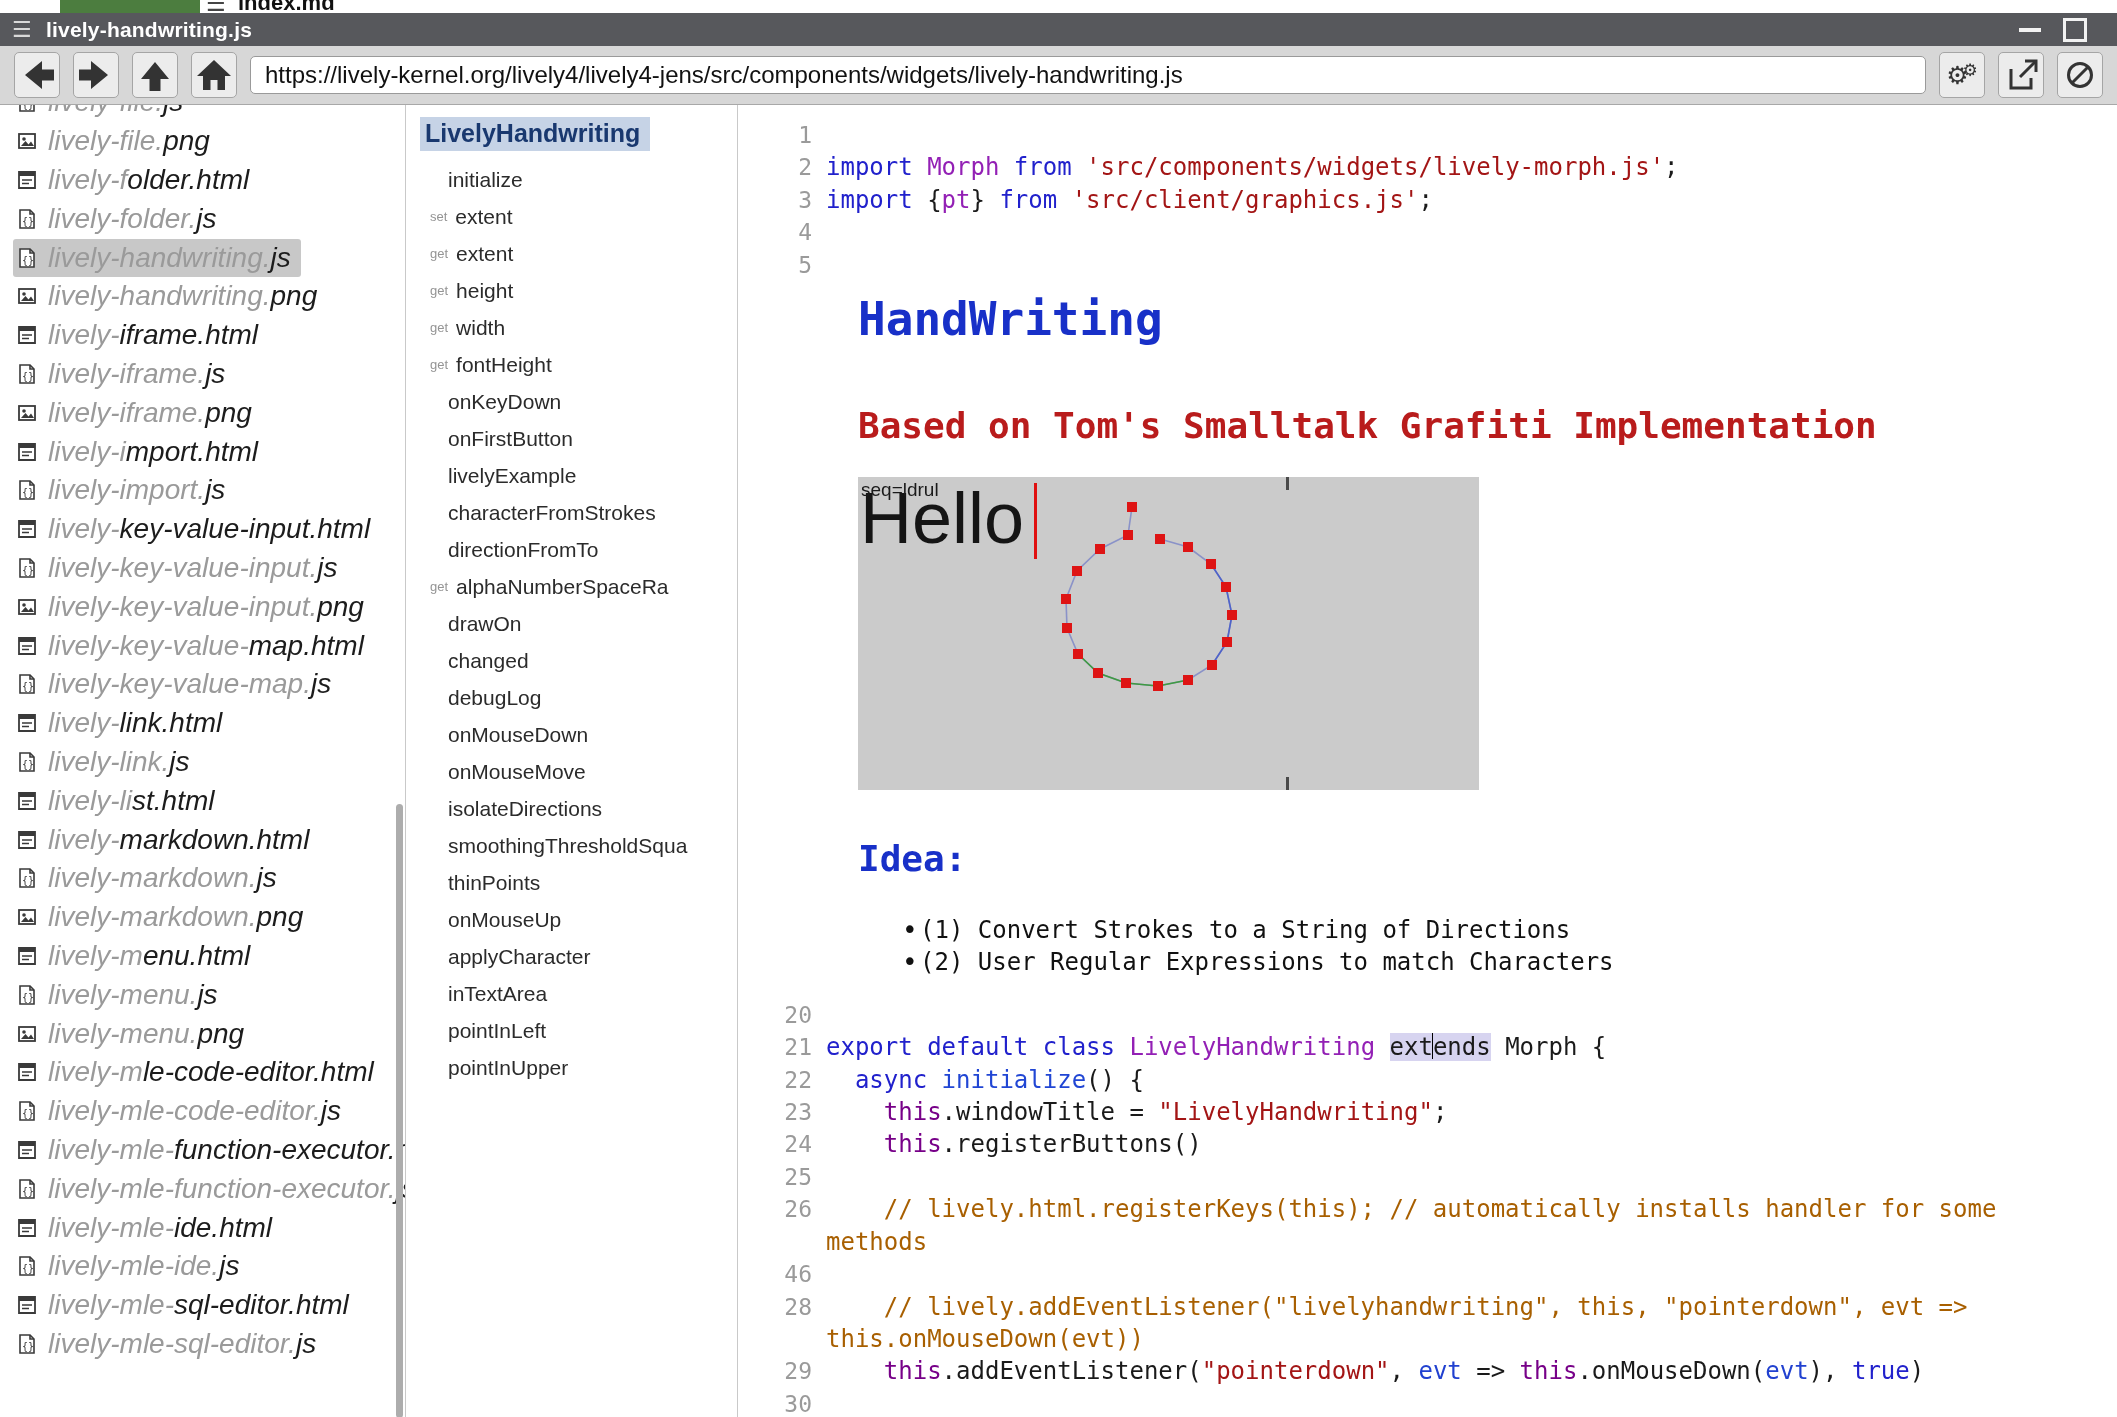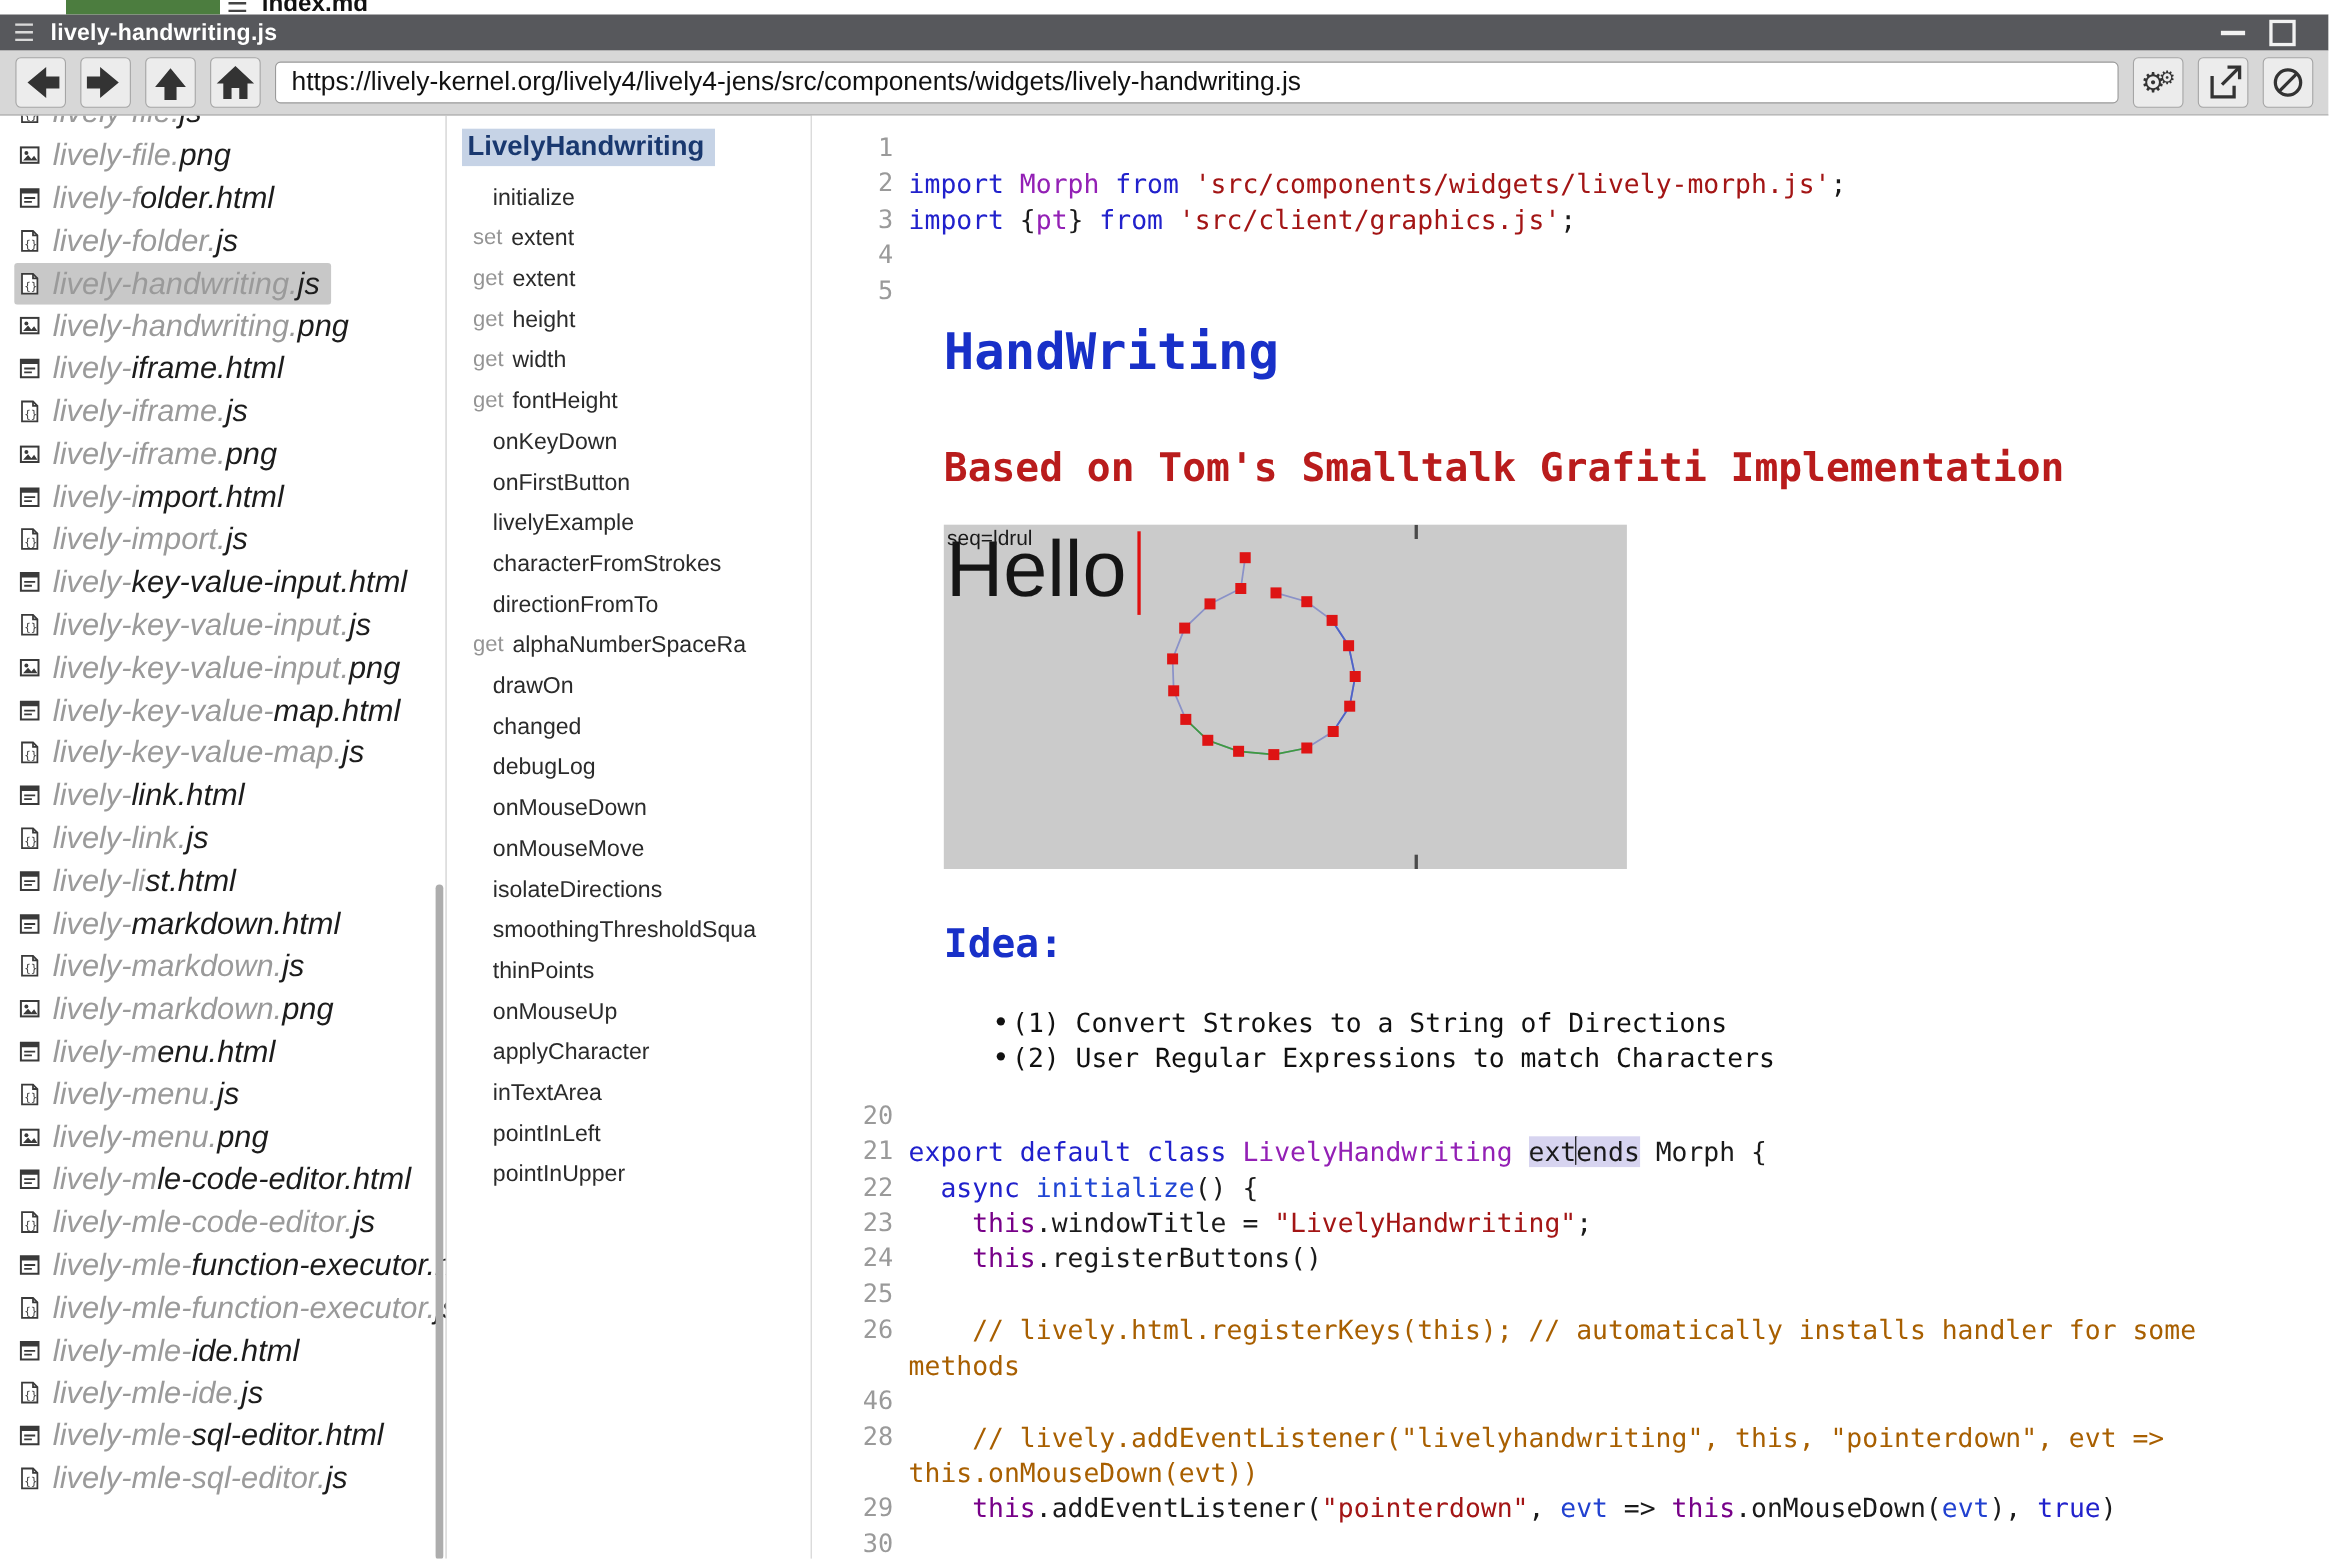--- a/index.html
+++ b/index.html
@@ -46,21 +46,21 @@
   .fname .strong{color:#1c1c1c;}
   .fscroll{position:absolute;right:2px;top:699px;width:7px;height:614px;background:#adadad;border-radius:4px;}
 
   
   .outlinepanel{width:332px;flex:none;border-right:1px solid #c9c9c9;padding:12px 0 0 12px;overflow:hidden;box-sizing:border-box;}
   .outline-title{display:inline-block;font-size:25px;font-weight:bold;color:#19386f;background:#c6d3e6;
                  padding:2px 10px 3px 5px;margin-left:2px;white-space:nowrap;}
   .outlinelist{list-style:none;margin:10px 0 0 0;padding:0;}
   .oitem{height:37px;display:flex;align-items:center;padding-left:30px;font-size:21px;color:#2b2b2b;white-space:nowrap;overflow:hidden;}
   .oitem.pref{padding-left:12px;}
-  .oprefix{font-size:20px;color:#949494;margin-right:8px;}
+  .oprefix{font-size:13px;color:#949494;margin-right:8px;}
 
   
   .editor{flex:1;overflow:hidden;padding-top:14px;background:#fff;}
   .line{display:flex;}
   .gut{flex:0 0 88px;text-align:right;padding-right:14px;box-sizing:border-box;color:#9a9a9a;
        font:23px/32.4px "DejaVu Sans Mono",monospace;}
   .code{margin:0;flex:1;max-width:1252px;color:#1a1a1a;font:24px/32.4px "DejaVu Sans Mono",monospace;
         white-space:pre-wrap;word-break:normal;}
   .tk-pl{color:#1a1a1a;}
   .tk-kw{color:#2121cc;}

